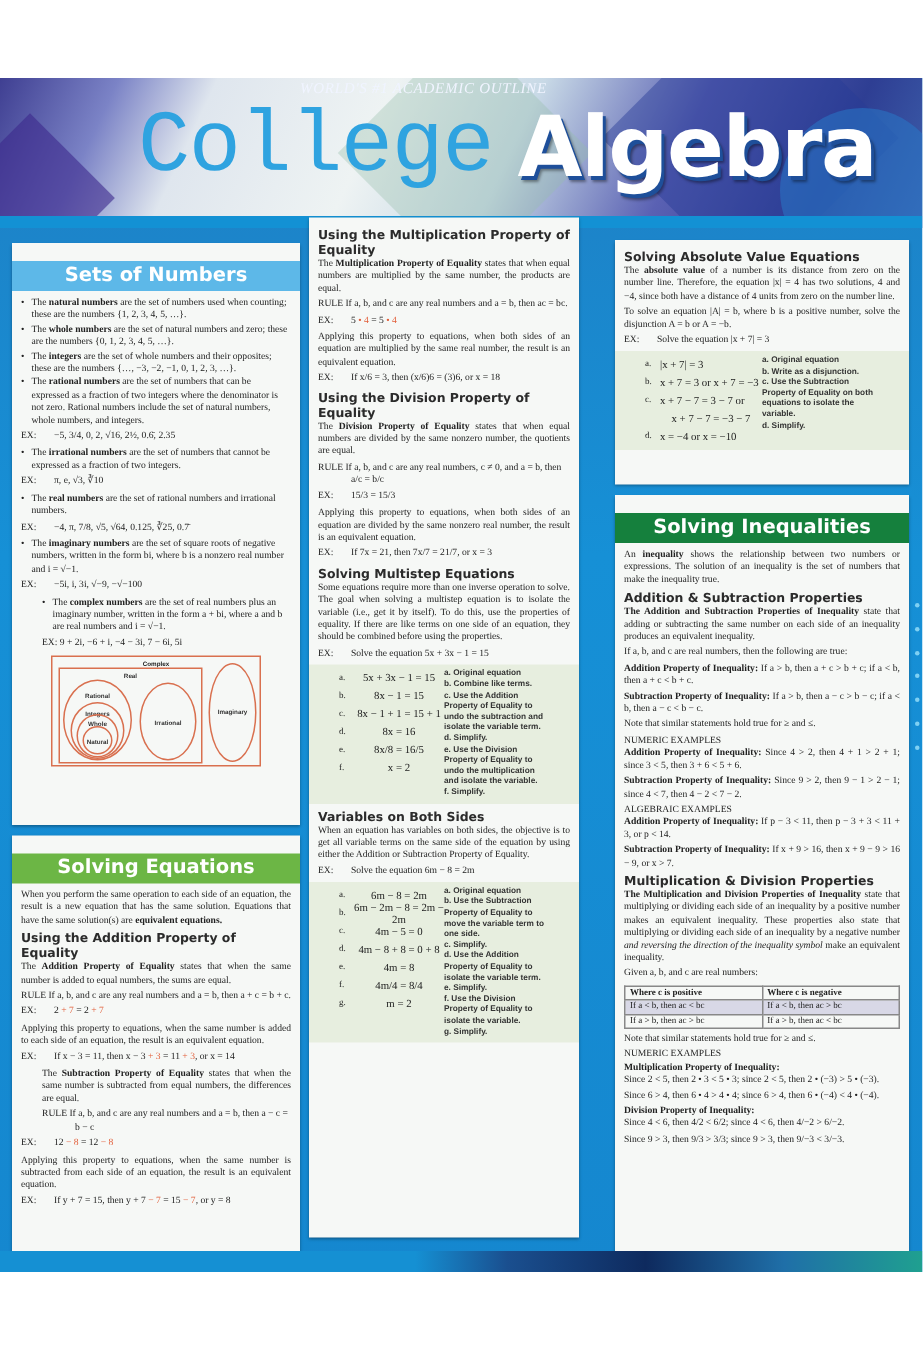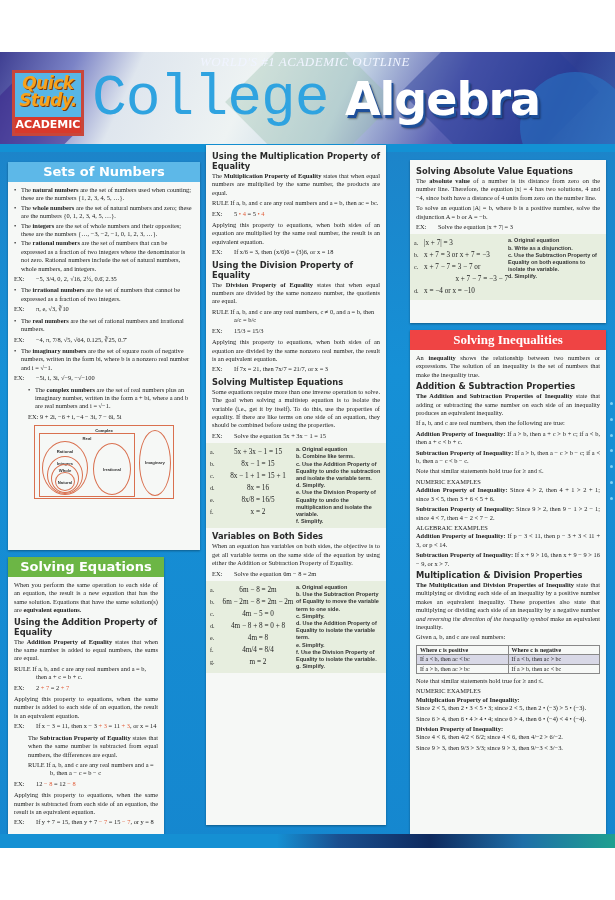--- a/index.html
+++ b/index.html
@@ -28,51 +28,51 @@
   .banner .shape4 { position: absolute; left: -20px; top: 40px; width: 80px; height: 80px; background: rgba(60,40,140,0.6); transform: rotate(45deg); }
   .banner .strip { position: absolute; left: 0; bottom: 0; width: 100%; height: 8px; background: #1391d4; }
 
   .logo {
     position: absolute; left: 12px; top: 18px; width: 72px; height: 66px;
     background: #58b6e6; border: 3px solid #c8463a; display: flex; flex-direction: column;
     align-items: center; justify-content: flex-start; padding-top: 2px;
   }
   .logo .q { font-family: "DejaVu Sans", sans-serif; font-weight: bold; font-style: italic; font-size: 17px; color: #f7a21b; line-height: 17px; letter-spacing: -0.5px; text-shadow: 1px 1px 0 #7a3b10; }
   .logo .acad { position: absolute; left: 0; right: 0; bottom: 0; height: 16px; background: #d8392b; color: #fff; font-family: "DejaVu Sans", sans-serif; font-weight: bold; font-size: 11px; text-align: center; line-height: 16px; }
-  .tagline { position: absolute; left: 200px; top: 2px; font-size: 13px; font-style: italic; color: #f0f4ff; letter-spacing: 0.5px; }
+  .tagline { position: absolute; left: 200px; top: 2px; font-size: 10px; font-style: italic; color: #f0f4ff; letter-spacing: 0.5px; }
 
   .title-college { position: absolute; left: 92px; top: 12px; font-family: Liberation Mono, monospace; font-weight: normal; font-size: 58px; color: #2fa3e0; letter-spacing: -1px; line-height: 70px; }
-  .title-algebra { position: absolute; left: 345px; top: 12px; font-family: "DejaVu Sans", sans-serif; font-weight: bold; font-size: 46px; color: #ffffff; letter-spacing: -1px; line-height: 70px; text-shadow: 2px 3px 0 #1e4f9a, 3px 4px 2px rgba(0,0,0,0.4); }
+  .title-algebra { position: absolute; left: 345px; top: 12px; font-family: "DejaVu Sans", sans-serif; font-weight: bold; font-size: 56px; color: #ffffff; letter-spacing: -1px; line-height: 70px; text-shadow: 2px 3px 0 #1e4f9a, 3px 4px 2px rgba(0,0,0,0.4); }
 
   
   .panel { position: absolute; background: #f6f8f6; box-shadow: 0 1px 2px rgba(0,0,0,0.35); padding: 4px 6px; font-size: 6.4px; line-height: 8.4px; }
   .col1a { left: 8px; top: 110px; width: 192px; height: 388px; padding-top: 0; }
-  .col1b { left: 8px; top: 505px; width: 156px; height: 283px; padding-top: 0; }
+  .col1b { left: 8px; top: 505px; width: 192px; height: 283px; padding-top: 0; }
   .col2  { left: 206px; top: 93px; width: 180px; height: 680px; }
   .col3a { left: 410px; top: 108px; width: 196px; height: 163px; }
   .col3b { left: 410px; top: 278px; width: 196px; height: 510px; padding-top: 0; }
 
-  .band { margin: 0 -6px 4px -6px; height: 20px; text-align: center; font-family: "DejaVu Sans", sans-serif; font-weight: bold; font-size: 13px; color: #fff; line-height: 20px; }
+  .band { margin: 12px -6px 4px -6px; height: 20px; text-align: center; font-family: "DejaVu Sans", sans-serif; font-weight: bold; font-size: 13px; color: #fff; line-height: 20px; }
   .band.blue { background: #5db8e8; }
   .band.green { background: #6cb645; }
-  .band.purple { background: #ef4444; font-family: Liberation Serif, serif; }
+  .band.purple { background: #15803d; }
 
   .h2 { font-family: "DejaVu Sans", sans-serif; font-weight: bold; font-size: 8.3px; line-height: 10px; color: #2b2b2b; margin: 2px 0 1px; }
   p { margin-bottom: 2px; text-align: justify; }
   b { font-weight: bold; }
   .ex { margin: 2px 0 3px; }
   .ex .lbl { display: inline-block; width: 22px; }
   .red { color: #e2603c; }
   ul.bul { list-style: none; }
   ul.bul li { position: relative; padding-left: 7px; margin-bottom: 1px; }
   ul.bul li::before { content: "•"; position: absolute; left: 0; top: 0; }
   .indent { padding-left: 14px; }
   .rule { padding-left: 22px; text-indent: -22px; margin-bottom: 2px; }
 
-  .steps { background: #e7eedf; margin: 3px -6px 3px -6px; padding: 3px 4px; display: flex; }
+  .steps { background: #e7eedf; margin: 3px -6px 3px -6px; padding: 3px 20px; display: flex; }
   .steps .left { width: 50%; }
   .steps .right { width: 50%; font-family: "Liberation Sans", sans-serif; font-size: 5.5px; line-height: 7.2px; font-weight: bold; color: #333; }
   .steps .row { display: flex; height: 12px; align-items: center; font-size: 7.2px; }
   .steps .row .k { width: 10px; font-size: 6px; }
   .steps .row .eq { flex: 1; text-align: center; }
 
   
   .venn { margin: 4px auto 0; width: 140px; height: 74px; position: relative; border: 1px solid #d9704f; }
   .venn div { position: absolute; border: 1px solid #d9704f; font-family: "Liberation Sans", sans-serif; font-size: 4.2px; font-weight: bold; text-align: center; color: #333; }
   .venn .lbl-top { border: none; position: absolute; top: 1px; left: 0; right: 0; }
@@ -89,25 +89,20 @@
 <body>
 
 <div class="sheet">
 
   <div class="banner">
     <div class="shape1"></div>
     <div class="shape2"></div>
     <div class="shape3"></div>
     <div class="shape4"></div>
     <div class="tagline">WORLD'S #1 ACADEMIC OUTLINE</div>
-    <div class="logo">
-      <span class="q">Quick</span>
-      <span class="q">Study.</span>
-      <span class="acad">ACADEMIC</span>
-    </div>
     <div class="title-college">College</div>
     <div class="title-algebra">Algebra</div>
     <div class="strip"></div>
   </div>
 
   <div class="panel col1a">
     <div class="band blue">Sets of Numbers</div>
     <ul class="bul">
       <li><span>The </span><b>natural numbers</b><span> are the set of numbers used when counting; these are the numbers {1, 2, 3, 4, 5, …}.</span></li>
       <li><span>The </span><b>whole numbers</b><span> are the set of natural numbers and zero; these are the numbers {0, 1, 2, 3, 4, 5, …}.</span></li>
@@ -275,21 +270,21 @@
         <div class="row">
             <span class="k">b.</span>
             <span class="eq" style="text-align:left">x + 7 = 3 or x + 7 = −3</span>
           </div>
         <div class="row">
             <span class="k">c.</span>
             <span class="eq" style="text-align:left">x + 7 − 7 = 3 − 7 or</span>
           </div>
         <div class="row">
             <span class="k"></span>
-            <span class="eq" style="text-align:right">x + 7 − 7 = −3 − 7</span>
+            <span class="eq" style="text-align:center">x + 7 − 7 = −3 − 7</span>
           </div>
         <div class="row">
             <span class="k">d.</span>
             <span class="eq" style="text-align:left">x = −4 or x = −10</span>
           </div>
       </div>
       <div class="right">
         <div>a. Original equation</div>
         <div>b. Write as a disjunction.</div>
         <div>c. Use the Subtraction Property of Equality on both equations to isolate the variable.</div>

